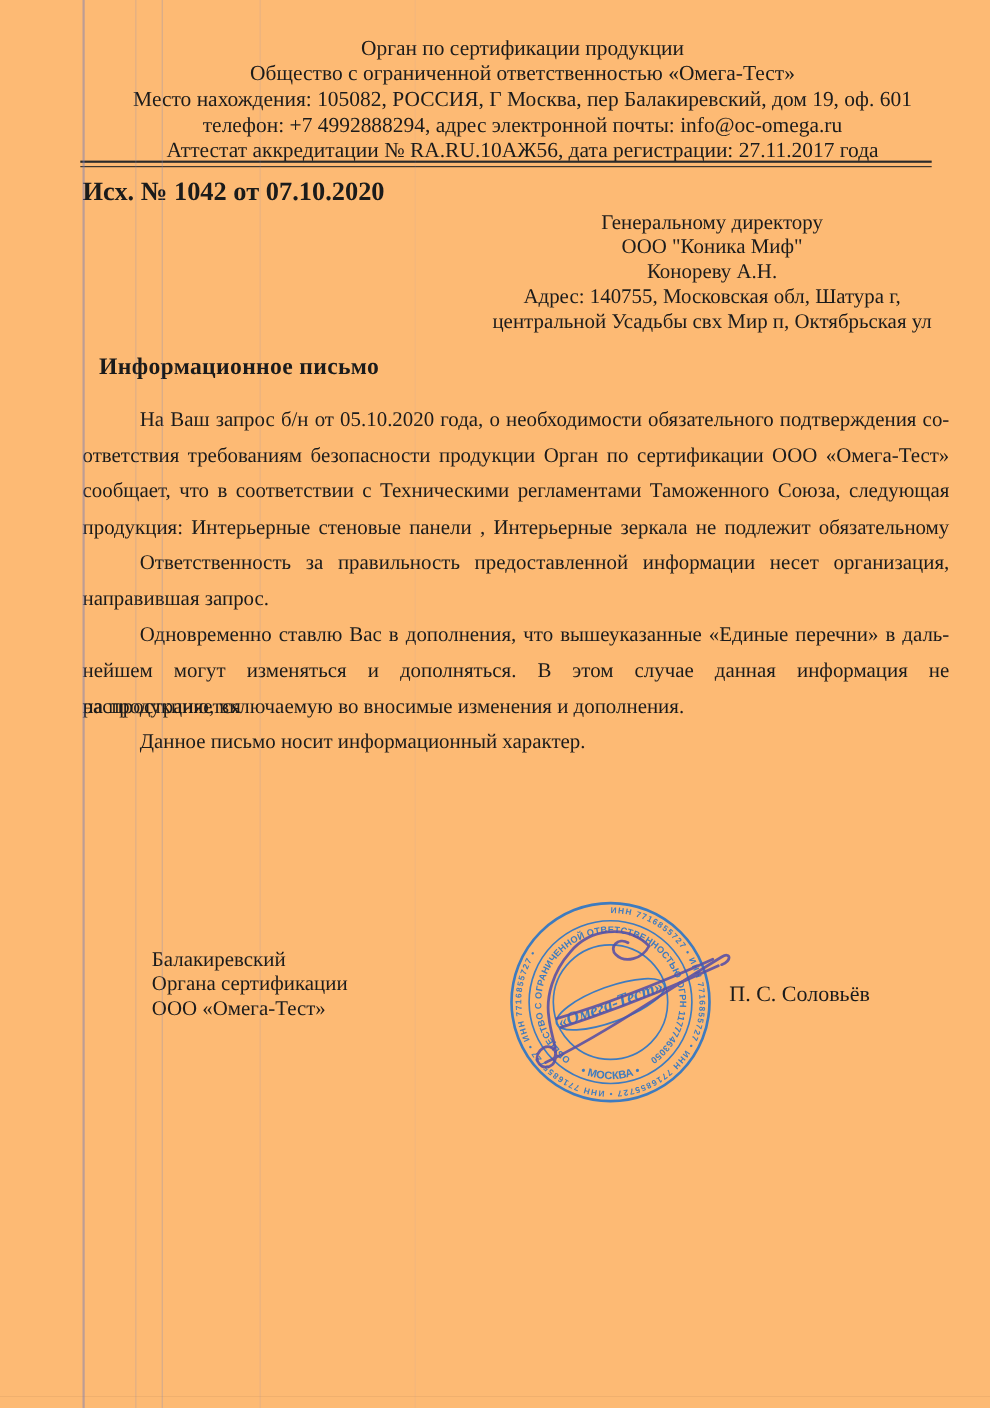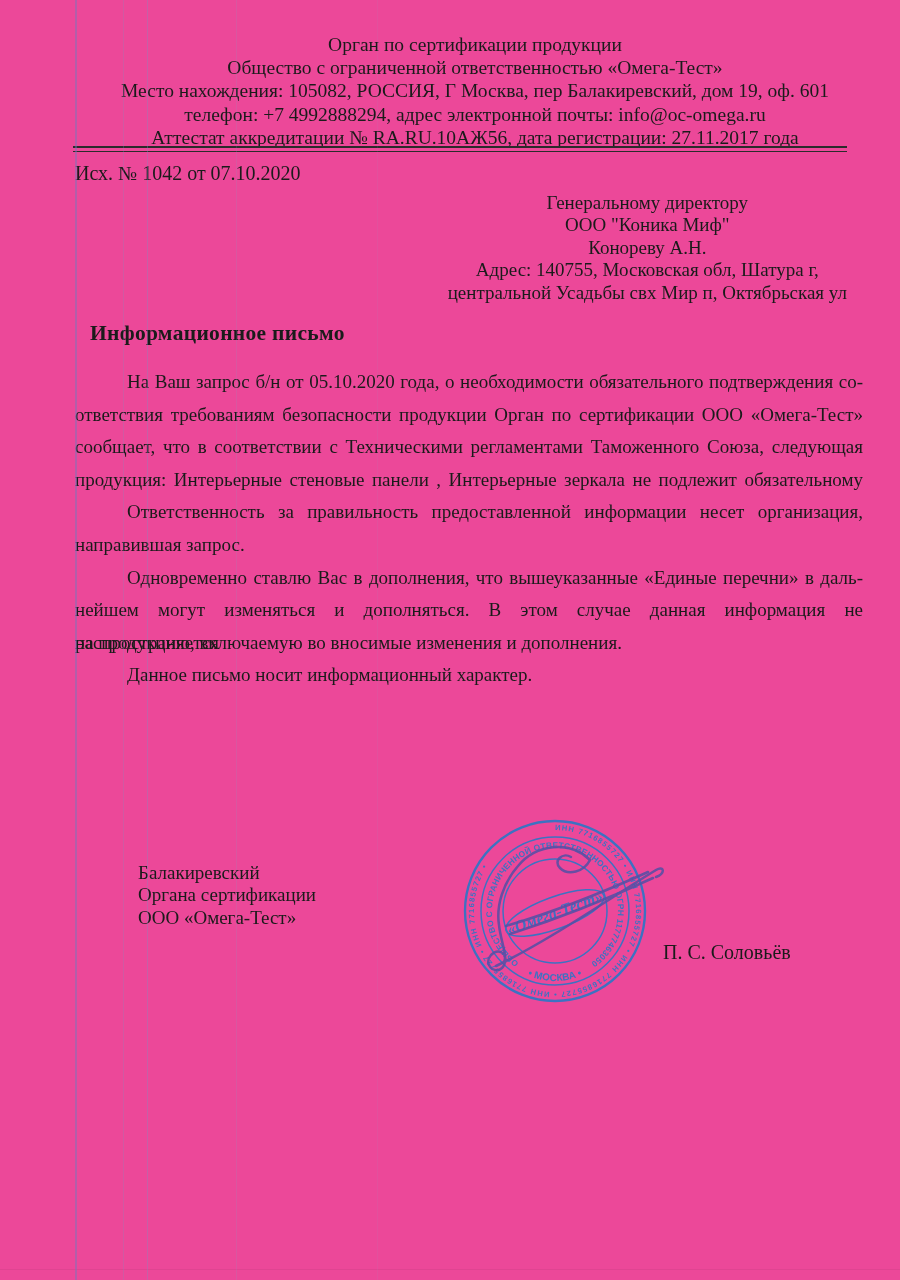--- a/index.html
+++ b/index.html
@@ -1,54 +1,54 @@
 <!DOCTYPE html>
 <html><head>
 <meta charset="utf-8">
 <style>
   html,body{margin:0;padding:0;}
   body{width:900px;height:1280px;overflow:hidden;background:#ffffff;}
   .page{
     position:relative;width:900px;height:1280px;
-    background:#ec4899;
+    background:#fdba74;
     font-family:"Liberation Serif","DejaVu Serif",serif;
     color:#1b1b1b;
   }
   
   .vline{position:absolute;top:0;bottom:0;width:1px;z-index:6;pointer-events:none;}
   .vline.l1{left:75px;width:2px;background:rgba(110,122,188,0.45);}
   .vline.l2{left:123px;background:rgba(130,140,190,0.26);}
   .vline.l3{left:147px;background:rgba(130,140,190,0.34);}
   .vline.l4{left:236px;background:rgba(140,150,195,0.18);}
   .vline.l5{left:377px;background:rgba(150,160,200,0.10);}
   .bottom-edge{position:absolute;left:0;right:0;bottom:10px;border-top:1px solid rgba(0,0,0,0.05);}
 
   .letterhead{position:absolute;left:90px;width:770px;top:33px;text-align:center;z-index:1;}
   .header-line{font-size:19.5px;line-height:23.2px;white-space:nowrap;}
 
   .rule{position:absolute;left:73px;top:146px;width:774px;height:3px;
         border-top:2px solid #2b2b2b;border-bottom:1.6px solid #2b2b2b;z-index:1;}
 
-  .ref{position:absolute;left:75px;top:162px;font-size:20px;z-index:1;}
+  .ref{position:absolute;left:75px;top:162px;font-size:24px;z-index:1;font-weight:bold;}
 
   .recipient{position:absolute;right:53px;top:192px;text-align:center;z-index:1;}
   .recipient-line{font-size:19px;line-height:22.4px;white-space:nowrap;}
 
   .title{position:absolute;left:90px;width:770px;top:321px;margin:0;text-align:left;
          font-size:21.5px;font-weight:bold;letter-spacing:0.3px;z-index:1;}
 
   .letter-body{position:absolute;left:75px;top:366px;width:788px;z-index:1;}
   .body-line{font-size:19px;height:32.6px;line-height:32.6px;white-space:normal;}
   .body-line.stretch{text-align:justify;text-align-last:justify;}
   .body-line.indent{text-indent:52px;}
 
   .role-block{position:absolute;left:138px;top:862px;z-index:1;}
   .role-line{font-size:19px;line-height:22.4px;white-space:nowrap;}
 
-  .signer{position:absolute;left:663px;top:941px;font-size:20px;z-index:1;white-space:nowrap;}
+  .signer{position:absolute;left:663px;top:893px;font-size:20px;z-index:1;white-space:nowrap;}
 
   .stamp{position:absolute;left:462px;top:818px;z-index:4;opacity:0.92;}
   .stamp text{font-family:"Liberation Sans","DejaVu Sans",sans-serif;font-weight:bold;}
   .stamp .center-name{font-family:"Liberation Serif","DejaVu Serif",serif;font-style:italic;}
   .autograph{position:absolute;left:450px;top:828px;z-index:5;opacity:0.88;}
 </style>
 </head>
 <body>
 
 <div class="page">

